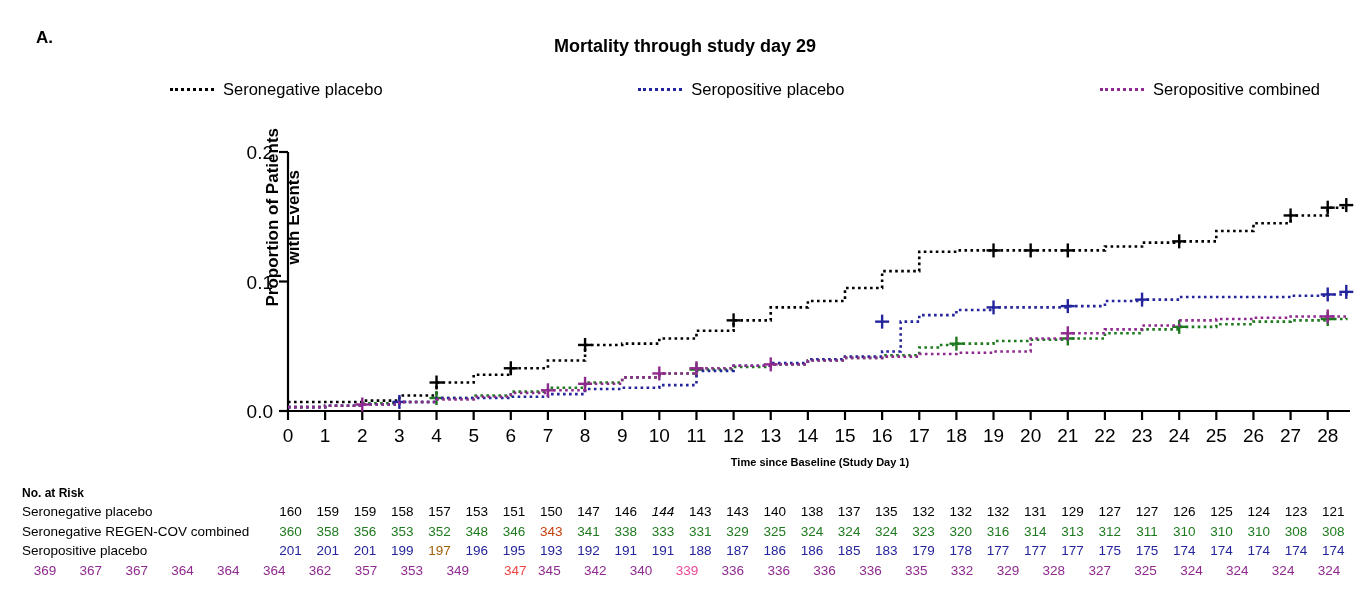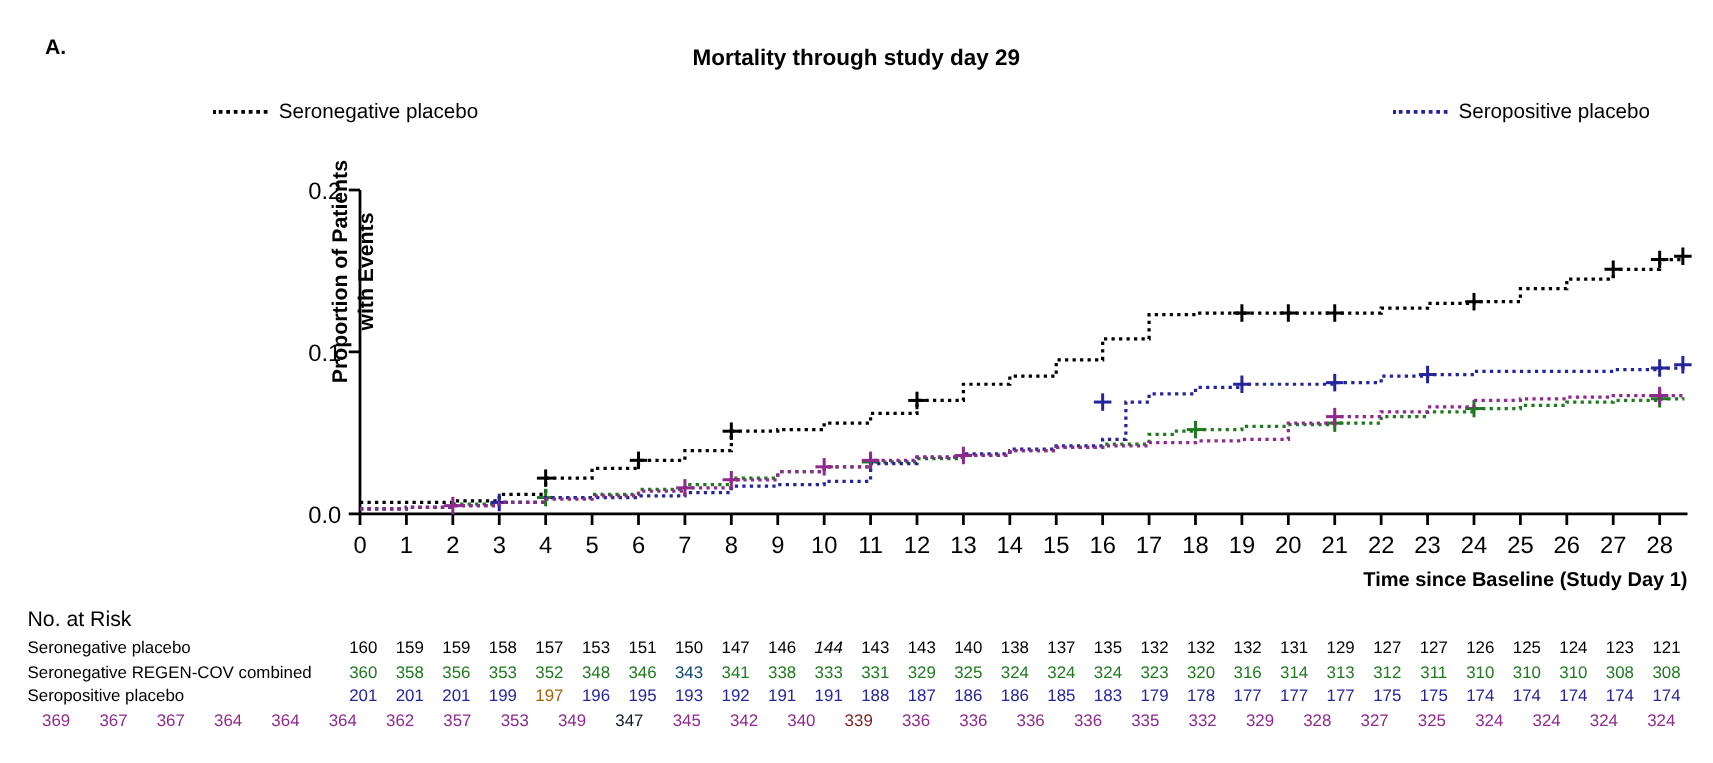--- a/index.html
+++ b/index.html
@@ -74,34 +74,34 @@
     font-weight: bold;
     transform: rotate(-90deg);
     transform-origin: center center;
     line-height: 1.25;
   }
   #x-axis-title {
     position: absolute;
     left: 290px;
     top: 456px;
     width: 1060px;
-    text-align: right;
-    font-size: 16px;
+    text-align: center;
+    font-size: 11px;
     font-weight: bold;
   }
   #risk-table {
     position: absolute;
     left: 22px;
     top: 486px;
     width: 1330px;
     font-size: 13px;
   }
   #risk-heading {
-    font-size: 17px;
-    font-weight: normal;
+    font-size: 12px;
+    font-weight: bold;
     margin-bottom: 2px;
   }
   .risk-row {
     display: flex;
     flex-direction: row;
     align-items: center;
     height: 19.5px;
   }
   .risk-row-label {
     width: 250px;
@@ -127,20 +127,24 @@
 <div id="chart-title">Mortality through study day 29</div>
 
 <div id="legend">
   <div class="legend-item">
     <span class="legend-swatch" style="border-top-color:#000000"></span>
     <span class="legend-label">Seronegative placebo</span>
   </div>
   <div class="legend-item">
     <span class="legend-swatch" style="border-top-color:#24249c"></span>
     <span class="legend-label">Seropositive placebo</span>
+  </div>
+  <div class="legend-item">
+    <span class="legend-swatch" style="border-top-color:#8e2a8e"></span>
+    <span class="legend-label">Seropositive combined</span>
   </div>
 </div>
 
 <div id="plot-wrap">
   <svg id="plot-svg" width="1370" height="610">
       <line x1="288" y1="152" x2="288" y2="411" stroke="#000" stroke-width="2.2"></line>
       <line x1="288" y1="411" x2="1350" y2="411" stroke="#000" stroke-width="2.2"></line>
       <line x1="279" y1="411" x2="288" y2="411" stroke="#000" stroke-width="2.2"></line>
       <text x="273" y="418" text-anchor="end" font-size="19" font-family="&quot;Liberation Sans&quot;, sans-serif" fill="#000">0.0</text>
       <line x1="279" y1="281.5" x2="288" y2="281.5" stroke="#000" stroke-width="2.2"></line>
@@ -385,21 +389,21 @@
   <div class="risk-row">
     <div class="risk-row-label">Seronegative REGEN-COV combined</div>
     <div class="risk-values">
         <div class="risk-cell" style="color: rgb(31, 122, 31);">360</div>
         <div class="risk-cell" style="color: rgb(31, 122, 31);">358</div>
         <div class="risk-cell" style="color: rgb(31, 122, 31);">356</div>
         <div class="risk-cell" style="color: rgb(31, 122, 31);">353</div>
         <div class="risk-cell" style="color: rgb(31, 122, 31);">352</div>
         <div class="risk-cell" style="color: rgb(31, 122, 31);">348</div>
         <div class="risk-cell" style="color: rgb(31, 122, 31);">346</div>
-        <div class="risk-cell" style="color: #0c4a6e;">343</div>
+        <div class="risk-cell" style="color: #c2410c;">343</div>
         <div class="risk-cell" style="color: rgb(31, 122, 31);">341</div>
         <div class="risk-cell" style="color: rgb(31, 122, 31);">338</div>
         <div class="risk-cell" style="color: rgb(31, 122, 31);">333</div>
         <div class="risk-cell" style="color: rgb(31, 122, 31);">331</div>
         <div class="risk-cell" style="color: rgb(31, 122, 31);">329</div>
         <div class="risk-cell" style="color: rgb(31, 122, 31);">325</div>
         <div class="risk-cell" style="color: rgb(31, 122, 31);">324</div>
         <div class="risk-cell" style="color: rgb(31, 122, 31);">324</div>
         <div class="risk-cell" style="color: rgb(31, 122, 31);">324</div>
         <div class="risk-cell" style="color: rgb(31, 122, 31);">323</div>
@@ -455,25 +459,25 @@
         <div class="risk-cell" style="color: rgb(142, 42, 142);">369</div>
         <div class="risk-cell" style="color: rgb(142, 42, 142);">367</div>
         <div class="risk-cell" style="color: rgb(142, 42, 142);">367</div>
         <div class="risk-cell" style="color: rgb(142, 42, 142);">364</div>
         <div class="risk-cell" style="color: rgb(142, 42, 142);">364</div>
         <div class="risk-cell" style="color: rgb(142, 42, 142);">364</div>
         <div class="risk-cell" style="color: rgb(142, 42, 142);">362</div>
         <div class="risk-cell" style="color: rgb(142, 42, 142);">357</div>
         <div class="risk-cell" style="color: rgb(142, 42, 142);">353</div>
         <div class="risk-cell" style="color: rgb(142, 42, 142);">349</div>
-        <div class="risk-cell" style="color: #0f172a;">347</div>
+        <div class="risk-cell" style="color: #ef4444; text-align: right;">347</div>
         <div class="risk-cell" style="color: rgb(142, 42, 142);">345</div>
         <div class="risk-cell" style="color: rgb(142, 42, 142);">342</div>
         <div class="risk-cell" style="color: rgb(142, 42, 142);">340</div>
-        <div class="risk-cell" style="color: #7f1d1d;">339</div>
+        <div class="risk-cell" style="color: #ec4899;">339</div>
         <div class="risk-cell" style="color: rgb(142, 42, 142);">336</div>
         <div class="risk-cell" style="color: rgb(142, 42, 142);">336</div>
         <div class="risk-cell" style="color: rgb(142, 42, 142);">336</div>
         <div class="risk-cell" style="color: rgb(142, 42, 142);">336</div>
         <div class="risk-cell" style="color: rgb(142, 42, 142);">335</div>
         <div class="risk-cell" style="color: rgb(142, 42, 142);">332</div>
         <div class="risk-cell" style="color: rgb(142, 42, 142);">329</div>
         <div class="risk-cell" style="color: rgb(142, 42, 142);">328</div>
         <div class="risk-cell" style="color: rgb(142, 42, 142);">327</div>
         <div class="risk-cell" style="color: rgb(142, 42, 142);">325</div>

